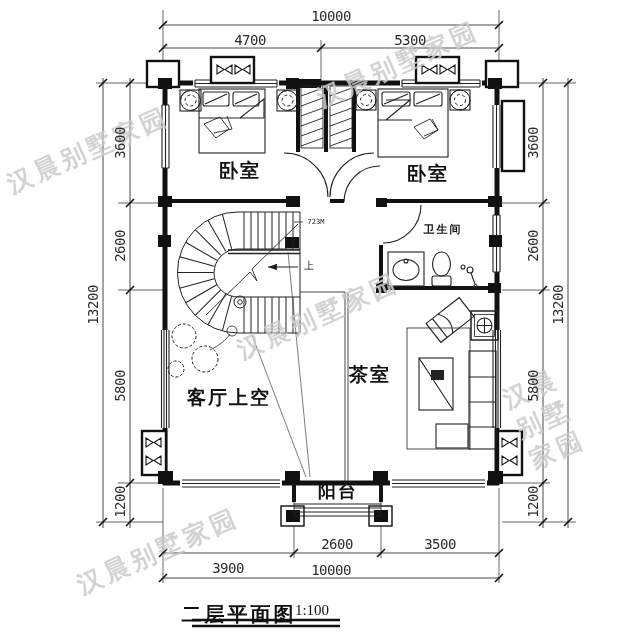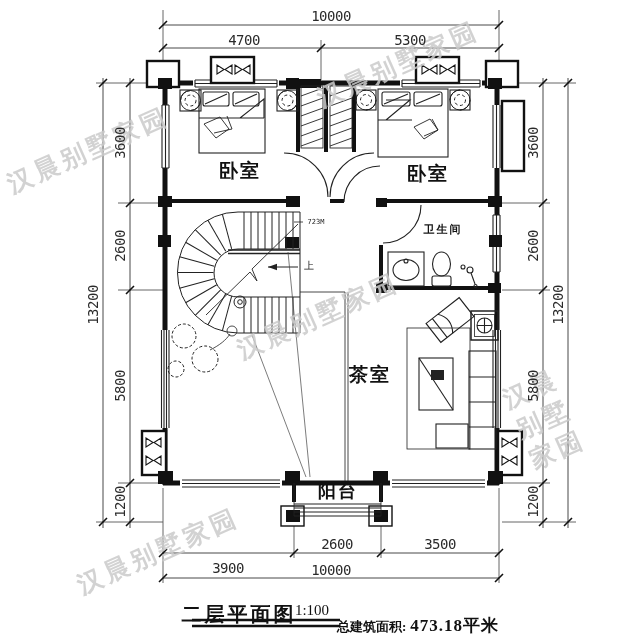--- a/index.html
+++ b/index.html
@@ -271,21 +271,21 @@
   </g>
 </svg>
 
 <div class="wm" style="left:88px;top:150px">汉晨别墅家园</div>
 <div class="wm" style="left:398px;top:64px">汉晨别墅家园</div>
 <div class="wm" style="left:318px;top:316px">汉晨别墅家园</div>
 <div class="wm" style="left:556px;top:414px">汉晨别墅家园</div>
 <div class="wm" style="left:158px;top:551px">汉晨别墅家园</div>
 
 <div class="lbl dim" style="left:331px;top:16px">10000</div>
-<div class="lbl dim" style="left:244px;top:40px">4700</div>
+<div class="lbl dim" style="left:250px;top:40px">4700</div>
 <div class="lbl dim" style="left:410px;top:40px">5300</div>
 
 <div class="lbl dim dim-rot" style="left:120px;top:143px">3600</div>
 <div class="lbl dim dim-rot" style="left:120px;top:246px">2600</div>
 <div class="lbl dim dim-rot" style="left:120px;top:386px">5800</div>
 <div class="lbl dim dim-rot" style="left:120px;top:502px">1200</div>
 <div class="lbl dim dim-rot" style="left:93px;top:305px">13200</div>
 
 <div class="lbl dim dim-rot" style="left:533px;top:143px">3600</div>
 <div class="lbl dim dim-rot" style="left:533px;top:246px">2600</div>
@@ -294,27 +294,24 @@
 <div class="lbl dim dim-rot" style="left:558px;top:305px">13200</div>
 
 <div class="lbl dim" style="left:228px;top:568px">3900</div>
 <div class="lbl dim" style="left:337px;top:544px">2600</div>
 <div class="lbl dim" style="left:440px;top:544px">3500</div>
 <div class="lbl dim" style="left:331px;top:570px">10000</div>
 
 <div class="lbl room" style="left:240px;top:171px">卧室</div>
 <div class="lbl room" style="left:428px;top:174px">卧室</div>
 <div class="lbl room" style="left:443px;top:229px;font-size:11px">卫生间</div>
+<div class="lbl room" style="left:229px;top:398px">客厅上空</div>
 <div class="lbl room" style="left:370px;top:375px">茶室</div>
 <div class="lbl room" style="left:338px;top:491px;font-size:18px">阳台</div>
 
 <div class="lbl small-note" style="left:316px;top:222px;font-size:7px">723M</div>
 <div class="lbl" style="left:309px;top:266px;font-size:10px;color:#111">上</div>
 
 <div class="lbl title-cn" style="left:239px;top:614px">二层平面图</div>
 <div class="lbl scale-txt" style="left:312px;top:610px">1:100</div>
 
-<div class="area-row" style="left:337px;top:614px">
-  <span class="area-label">总建筑面积:</span>
-  <span class="area-value">473.18平米</span>
+
 </div>
 
-</div>
-
 </body></html>

